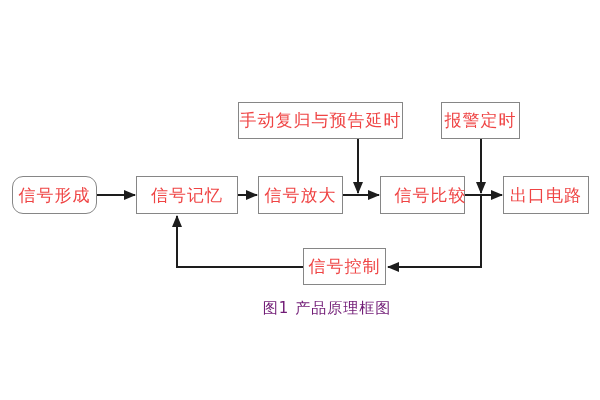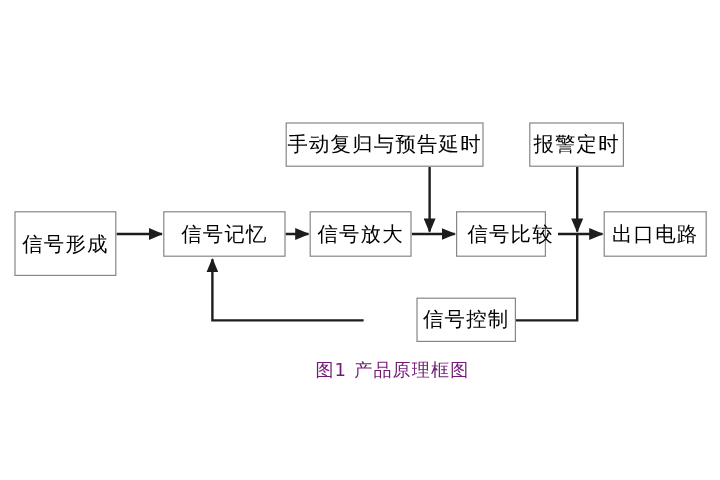--- a/index.html
+++ b/index.html
@@ -23,21 +23,21 @@
     height: 400px;
   }
   .box {
     position: absolute;
     box-sizing: border-box;
     border: 1px solid #868686;
     background: #ffffff;
     display: flex;
     align-items: center;
     justify-content: center;
-    color: #000000;
+    color: #ef4444;
     font-size: 17px;
     letter-spacing: 1px;
     white-space: nowrap;
   }
   .caption {
     position: absolute;
     left: 227px;
     top: 299px;
     width: 200px;
     text-align: center;
@@ -69,47 +69,47 @@
 
     <line x1="358" y1="139" x2="358" y2="193" stroke="#1d1d1d" stroke-width="2" marker-end="url(#ah)"></line>
 
     <line x1="481" y1="139" x2="481" y2="193" stroke="#1d1d1d" stroke-width="2" marker-end="url(#ah)"></line>
 
     <polyline points="481,195 481,267 388,267" fill="none" stroke="#1d1d1d" stroke-width="2" marker-end="url(#ah)"></polyline>
 
     <polyline points="303,267 177,267 177,216" fill="none" stroke="#1d1d1d" stroke-width="2" marker-end="url(#ah)"></polyline>
   </svg>
 
-  <div class="box" style="left:12px; top:176px; width:85px; height:54px;">
+  <div class="box" style="left:12px; top:176px; width:85px; height:38px;border-radius:11px;">
     <span>信号形成</span>
   </div>
 
   <div class="box" style="left:136px; top:176px; width:102px; height:38px;">
     <span>信号记忆</span>
   </div>
 
   <div class="box" style="left:258px; top:176px; width:85px; height:38px;">
     <span>信号放大</span>
   </div>
 
-  <div class="box" style="left:380px; top:176px; width:75px; height:38px;padding-left:16px;">
+  <div class="box" style="left:380px; top:176px; width:85px; height:38px;padding-left:16px;">
     <span>信号比较</span>
   </div>
 
   <div class="box" style="left:503px; top:176px; width:86px; height:38px;justify-content:center;">
     <span>出口电路</span>
   </div>
 
   <div class="box" style="left:238px; top:102px; width:165px; height:37px;">
     <span>手动复归与预告延时</span>
   </div>
 
   <div class="box" style="left:441px; top:102px; width:79px; height:37px;">
     <span>报警定时</span>
   </div>
 
-  <div class="box" style="left:303px; top:248px; width:83px; height:37px;margin-left:44px;">
+  <div class="box" style="left:303px; top:248px; width:83px; height:37px;">
     <span>信号控制</span>
   </div>
 
   <div class="caption">图1 产品原理框图</div>
 
 </div>
 
 </body></html>

